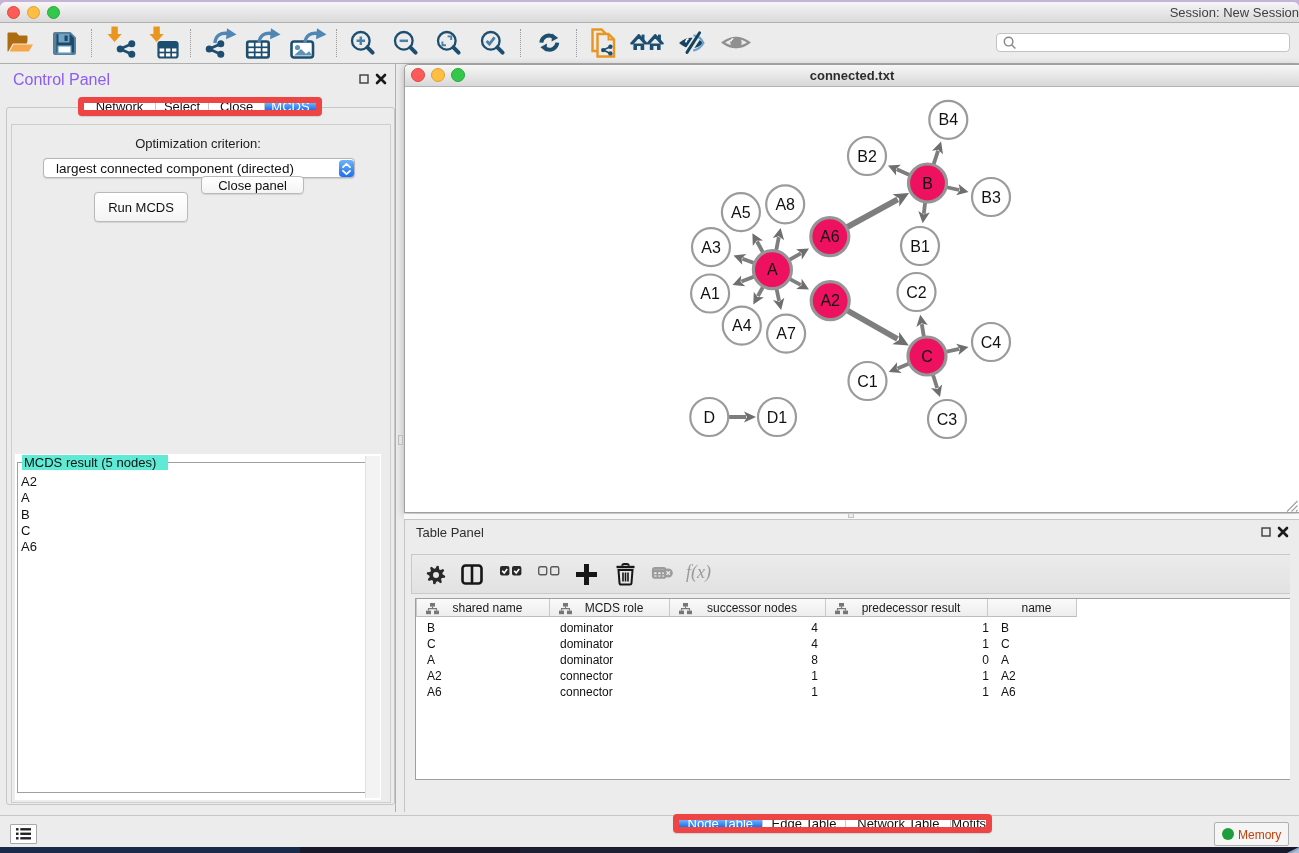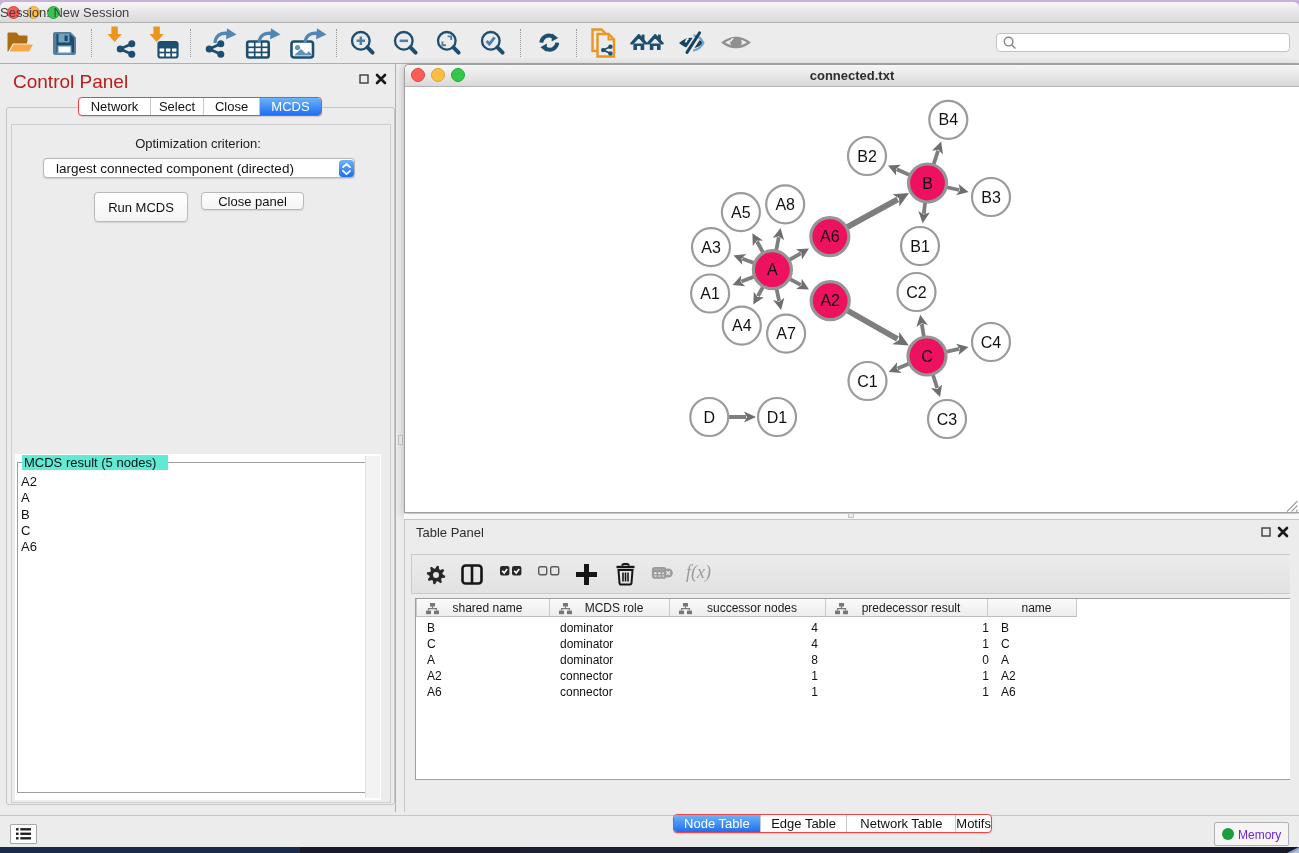--- a/index.html
+++ b/index.html
@@ -1,20 +1,20 @@
 <!DOCTYPE html>
 <html><head><meta charset="utf-8">
 <style>
 * { margin:0; padding:0; box-sizing:border-box; }
 html,body { width:1299px; height:853px; overflow:hidden; }
 body { font-family:"Liberation Sans", sans-serif; background:#ececec; position:relative; }
 .abs { position:absolute; }
 .tl { border-radius:50%; position:absolute; }
 svg { position:absolute; overflow:visible; }
-.seg { position:absolute; z-index:5; display:flex; border:1px solid #ef4444; border-radius:4px; background:#fff; overflow:hidden;
+.seg { position:absolute; z-index:5; display:flex; border:6px solid #ef4444; border-radius:4px; background:#fff; overflow:hidden;
   box-shadow:0 0.5px 1px rgba(0,0,0,.12); }
 .seg > div { font-size:13px; color:#111; display:flex; align-items:center; justify-content:center; border-right:1px solid #c8c8c8; }
 .seg > div:last-child { border-right:none; }
 .seg > div.on { background:linear-gradient(#6db3f8,#1d6ff1); color:#fff; }
 .btn { position:absolute; background:linear-gradient(#ffffff,#f4f4f4); border:1px solid #b9b9b9; border-radius:4px;
   font-size:13px; color:#111; display:flex; align-items:center; justify-content:center; box-shadow:0 0.5px 1px rgba(0,0,0,.10); }
 </style></head>
 <body>
 
 <div class="abs" style="left:0;top:0;width:1299px;height:26px;background:#c5b3d8"></div>
@@ -26,21 +26,21 @@
     <polygon points="1299,6 1299,0 1287,6" fill="#8aa3c2"></polygon>
     <polygon points="1292,6 1299,2 1299,6" fill="#aebfd6"></polygon>
   </svg>
 
 <div class="abs" style="left:0;top:2px;width:1299px;height:844px;background:#ececec;border-radius:6px 6px 0 0"></div>
 
 <div class="abs" style="left:0;top:2px;width:1299px;height:21px;background:linear-gradient(#f6f6f6,#d9d9d9);border-bottom:1px solid #b1b1b1;border-radius:6px 6px 0 0"></div>
 <div class="tl" style="left:7px;top:6px;width:13px;height:13px;background:#fc5b57;border:0.5px solid #e2463f"></div>
 <div class="tl" style="left:27px;top:6px;width:13px;height:13px;background:#fdbe41;border:0.5px solid #e0a135"></div>
 <div class="tl" style="left:47px;top:6px;width:13px;height:13px;background:#34c84a;border:0.5px solid #2aa83b"></div>
-<div class="abs" style="left:0;top:5px;width:1299px;text-align:left;font-size:13px;color:#404040">Session: New Session</div>
+<div class="abs" style="left:0;top:5px;width:1299px;text-align:right;font-size:13px;color:#404040">Session: New Session</div>
 
 <div class="abs" style="left:0;top:23px;width:1299px;height:41px;background:#ececec;border-bottom:1px solid #aeaeae"></div>
 <div class="abs" style="left:91px;top:29px;width:0;height:28px;border-left:1px dotted #9a9a9a"></div>
 <div class="abs" style="left:190px;top:29px;width:0;height:28px;border-left:1px dotted #9a9a9a"></div>
 <div class="abs" style="left:336px;top:29px;width:0;height:28px;border-left:1px dotted #9a9a9a"></div>
 <div class="abs" style="left:520px;top:29px;width:0;height:28px;border-left:1px dotted #9a9a9a"></div>
 <div class="abs" style="left:576px;top:29px;width:0;height:28px;border-left:1px dotted #9a9a9a"></div>
 <svg style="left:6px;top:31px" width="30" height="24" viewBox="0 0 30 24">
     <path d="M1.5,2.5 q0,-1 1,-1 h8 l2.5,3 h7.5 q1,0 1,1 v4.5 l-3,10.5 h-17 z" fill="#ad6c11"></path>
     <polygon points="7.2,13 28,13 23.2,21 2.7,21" fill="#f7a74a" stroke="#ececec" stroke-width="1.2"></polygon>
@@ -156,21 +156,21 @@
     <path d="M11.2,4.4 q-2.1,1 -2.4,3" stroke="#fdfdfd" stroke-width="1.5" fill="none"></path>
   </svg>
 
 <div class="abs" style="left:996px;top:33px;width:294px;height:19px;background:#fff;border:1px solid #c3c3c3;border-radius:4px"></div>
 <svg style="left:1003px;top:36px" width="14" height="14" viewBox="0 0 14 14">
     <circle cx="5.6" cy="5.6" r="4.3" fill="none" stroke="#868686" stroke-width="1.4"></circle>
     <line x1="8.9" y1="8.9" x2="12.4" y2="12.4" stroke="#868686" stroke-width="1.4"></line>
   </svg>
 
 <div class="abs" style="left:0;top:64px;width:396px;height:748px;background:#ececec;border-right:1px solid #b0b0b0"></div>
-<div class="abs" style="left:13px;top:71px;font-size:19px;color:#b91c1c">Control Panel</div>
+<div class="abs" style="left:13px;top:71px;font-size:16px;color:#8b5cf6">Control Panel</div>
 <svg style="left:359px;top:74px" width="10" height="10">
     <rect x="1" y="1" width="8" height="8" fill="none" stroke="#3d3d3d" stroke-width="1.4"></rect>
   </svg>
 <svg style="left:375px;top:73px" width="12" height="12" viewBox="0 0 12 12">
     <path d="M2,2 L10,10 M10,2 L2,10" stroke="#1a1a1a" stroke-width="2.6" stroke-linecap="round"></path>
   </svg>
 
 <div class="abs" style="left:6px;top:107px;width:389px;height:698px;border:1px solid #c6c6c6;border-radius:3px"></div>
 <div class="abs" style="left:11px;top:124px;width:380px;height:679px;border:1px solid #cecece"></div>
 
@@ -184,21 +184,21 @@
 <div class="abs" style="left:0;top:136px;width:396px;text-align:center;font-size:13px;color:#1c1c1c">Optimization criterion:</div>
 
 <div class="abs" style="left:43px;top:158px;width:312px;height:20px;background:#fff;border:1px solid #b6b6b6;border-radius:4px;box-shadow:0 0.5px 1px rgba(0,0,0,.12)"></div>
 <div class="abs" style="left:56px;top:161px;font-size:13.5px;color:#111">largest connected component (directed)</div>
 <div class="abs" style="left:339px;top:159.5px;width:15px;height:17.5px;background:linear-gradient(#6db3f8,#1d6ff1);border-radius:3.5px"></div>
 <svg style="left:340px;top:160.5px" width="13" height="16" viewBox="0 0 13 16">
     <path d="M3,6.2 L6.5,2.8 L10,6.2 M3,9.8 L6.5,13.2 L10,9.8" stroke="#fff" stroke-width="1.8" fill="none" stroke-linecap="round" stroke-linejoin="round"></path>
   </svg>
 
 <div class="btn" style="left:94px;top:192px;width:94px;height:30px">Run MCDS</div>
-<div class="btn" style="left:201px;top:192px;width:103px;height:18px">Close panel</div>
+<div class="btn" style="left:201px;top:176px;width:103px;height:18px">Close panel</div>
 
 <div class="abs" style="left:15px;top:454px;width:366px;height:346px;background:#fff"></div>
 <div class="abs" style="left:17px;top:462px;width:362px;height:331px;border:1px solid #a0a0a0"></div>
 <div class="abs" style="left:22px;top:455px;width:146px;height:15px;background:#5eead4;font-size:13px;color:#111;padding-left:2px">MCDS result (5 nodes)</div>
 <div class="abs" style="left:365px;top:456px;width:15px;height:342px;background:#f3f3f3;border-left:1px solid #e0e0e0"></div>
 <div class="abs" style="left:21px;top:474px;font-size:13px;color:#111;line-height:16.3px">A2<br>A<br>B<br>C<br>A6</div>
 
 <div class="abs" style="left:404px;top:64px;width:895px;height:449px;background:#fff;border:1px solid #9f9f9f;border-right:none;border-radius:5px 0 0 0;box-shadow:0 2px 8px rgba(0,0,0,.25)"></div>
 <div class="abs" style="left:405px;top:65px;width:894px;height:22px;background:linear-gradient(#f7f7f7,#d8d8d8);border-bottom:1px solid #b3b3b3;border-radius:5px 0 0 0"></div>
 <div class="tl" style="left:411px;top:68px;width:14px;height:14px;background:#fc5b57;border:0.5px solid #e2463f"></div>
@@ -421,13 +421,13 @@
       <rect x="0" y="0" width="2.4" height="2.2"></rect>
       <rect x="4" y="0" width="10" height="2.2"></rect>
       <rect x="0" y="4.2" width="2.4" height="2.2"></rect>
       <rect x="4" y="4.2" width="10" height="2.2"></rect>
       <rect x="0" y="8.4" width="2.4" height="2.2"></rect>
       <rect x="4" y="8.4" width="10" height="2.2"></rect>
     </g>
   </svg>
 <div class="abs" style="left:1214px;top:822px;width:75px;height:24px;background:#f5f5f5;border:1px solid #b0b0b0;border-radius:2px"></div>
 <div class="tl" style="left:1222px;top:828px;width:12px;height:12px;background:#1d9e3c"></div>
-<div class="abs" style="left:1238px;top:828px;font-size:12px;color:#6d28d9">Memory</div>
+<div class="abs" style="left:1238px;top:828px;font-size:12px;color:#c2410c">Memory</div>
 
 </body></html>

